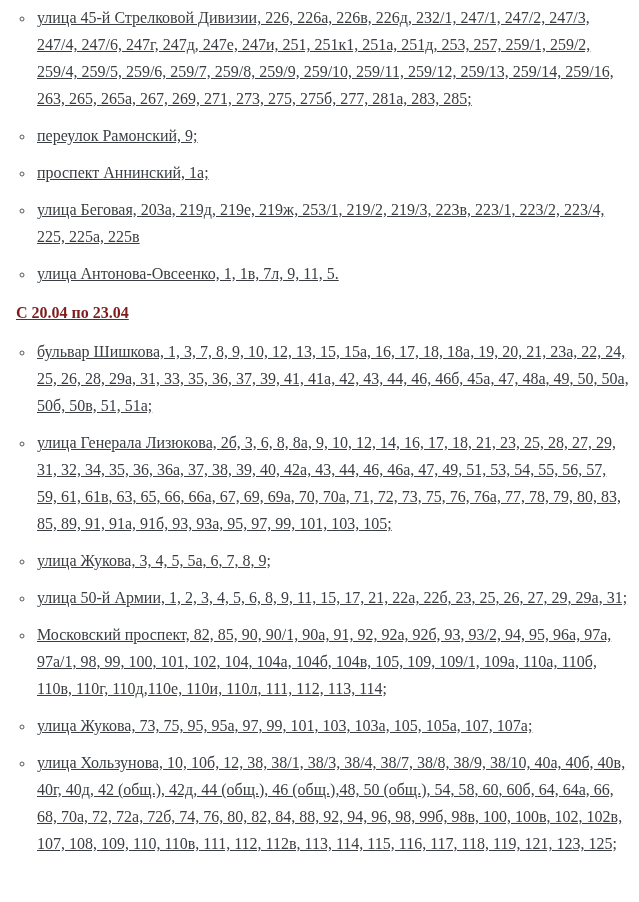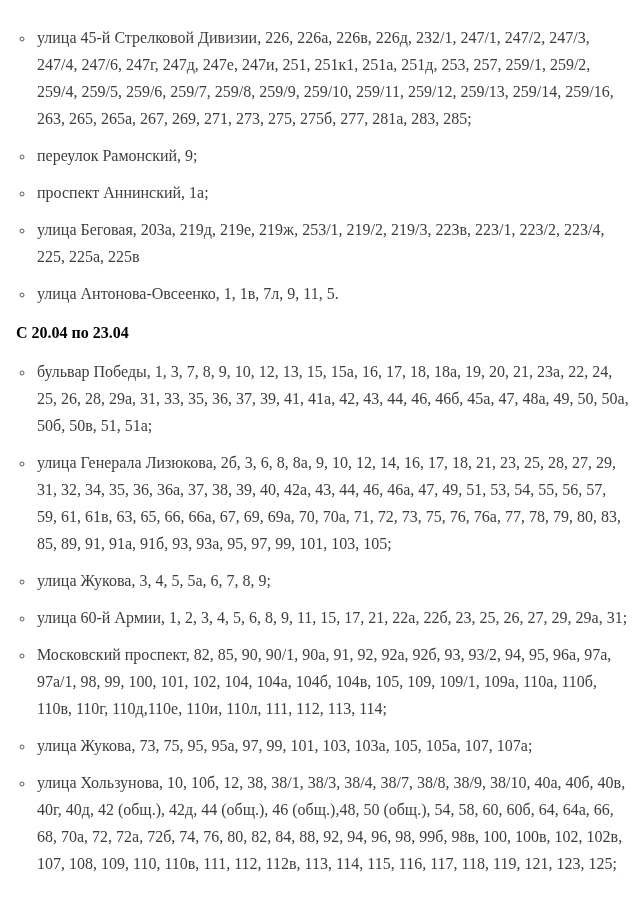--- a/index.html
+++ b/index.html
@@ -10,57 +10,58 @@
   body {
     width: 639px;
     height: 902px;
     overflow: hidden;
     font-family: "Liberation Serif", "DejaVu Serif", serif;
     font-size: 16px;
     line-height: 27px;
     color: #3a3e42;
   }
   .page {
-    padding: 24px 10px 0 16px;
+    padding: 4px 10px 0 16px;
+    text-decoration: underline;
   }
   ul.address-list {
     list-style: circle;
     margin: 0;
     padding: 0 0 0 19px;
   }
   ul.address-list li {
     margin: 0 0 10px 0;
     padding-left: 2px;
   }
   ul.address-list li::marker {
     color: #5a5a5a;
     font-size: 14px;
   }
   p.heading {
     font-weight: bold;
     margin: 12px 0 12px 0;
-    color: #000000;
+    color: #7f1d1d;
   }
 </style>
 </head>
 <body>
 
 <div class="page">
   <div id="sections">
       <ul class="address-list">
         <li>улица 45-й Стрелковой Дивизии, 226, 226а, 226в, 226д, 232/1, 247/1, 247/2, 247/3, 247/4, 247/6, 247г, 247д, 247е, 247и, 251, 251к1, 251а, 251д, 253, 257, 259/1, 259/2, 259/4, 259/5, 259/6, 259/7, 259/8, 259/9, 259/10, 259/11, 259/12, 259/13, 259/14, 259/16, 263, 265, 265а, 267, 269, 271, 273, 275, 275б, 277, 281а, 283, 285;</li>
         <li>переулок Рамонский, 9;</li>
         <li>проспект Аннинский, 1а;</li>
         <li>улица Беговая, 203а, 219д, 219е, 219ж, 253/1, 219/2, 219/3, 223в, 223/1, 223/2, 223/4, 225, 225а, 225в</li>
         <li>улица Антонова-Овсеенко, 1, 1в, 7л, 9, 11, 5.</li>
       </ul>
       <p class="heading">С 20.04 по 23.04</p>
       <ul class="address-list">
-        <li>бульвар Победы, 1, 3, 7, 8, 9, 10, 12, 13, 15, 15а, 16, 17, 18, 18а, 19, 20, 21, 23а, 22, 24, 25, 26, 28, 29а, 31, 33, 35, 36, 37, 39, 41, 41а, 42, 43, 44, 46, 46б, 45а, 47, 48а, 49, 50, 50а, 50б, 50в, 51, 51а;</li>
+        <li>бульвар Шишкова, 1, 3, 7, 8, 9, 10, 12, 13, 15, 15а, 16, 17, 18, 18а, 19, 20, 21, 23а, 22, 24, 25, 26, 28, 29а, 31, 33, 35, 36, 37, 39, 41, 41а, 42, 43, 44, 46, 46б, 45а, 47, 48а, 49, 50, 50а, 50б, 50в, 51, 51а;</li>
         <li>улица Генерала Лизюкова, 2б, 3, 6, 8, 8а, 9, 10, 12, 14, 16, 17, 18, 21, 23, 25, 28, 27, 29, 31, 32, 34, 35, 36, 36а, 37, 38, 39, 40, 42а, 43, 44, 46, 46а, 47, 49, 51, 53, 54, 55, 56, 57, 59, 61, 61в, 63, 65, 66, 66а, 67, 69, 69а, 70, 70а, 71, 72, 73, 75, 76, 76а, 77, 78, 79, 80, 83, 85, 89, 91, 91а, 91б, 93, 93а, 95, 97, 99, 101, 103, 105;</li>
         <li>улица Жукова, 3, 4, 5, 5а, 6, 7, 8, 9;</li>
-        <li>улица 60-й Армии, 1, 2, 3, 4, 5, 6, 8, 9, 11, 15, 17, 21, 22а, 22б, 23, 25, 26, 27, 29, 29а, 31;</li>
+        <li>улица 50-й Армии, 1, 2, 3, 4, 5, 6, 8, 9, 11, 15, 17, 21, 22а, 22б, 23, 25, 26, 27, 29, 29а, 31;</li>
         <li>Московский проспект, 82, 85, 90, 90/1, 90а, 91, 92, 92а, 92б, 93, 93/2, 94, 95, 96а, 97а, 97а/1, 98, 99, 100, 101, 102, 104, 104а, 104б, 104в, 105, 109, 109/1, 109а, 110а, 110б, 110в, 110г, 110д,110е, 110и, 110л, 111, 112, 113, 114;</li>
         <li>улица Жукова, 73, 75, 95, 95а, 97, 99, 101, 103, 103а, 105, 105а, 107, 107а;</li>
         <li>улица Хользунова, 10, 10б, 12, 38, 38/1, 38/3, 38/4, 38/7, 38/8, 38/9, 38/10, 40а, 40б, 40в, 40г, 40д, 42 (общ.), 42д, 44 (общ.), 46 (общ.),48, 50 (общ.), 54, 58, 60, 60б, 64, 64а, 66, 68, 70а, 72, 72а, 72б, 74, 76, 80, 82, 84, 88, 92, 94, 96, 98, 99б, 98в, 100, 100в, 102, 102в, 107, 108, 109, 110, 110в, 111, 112, 112в, 113, 114, 115, 116, 117, 118, 119, 121, 123, 125;</li>
       </ul>
     </div>
 </div>
 
 </body></html>

